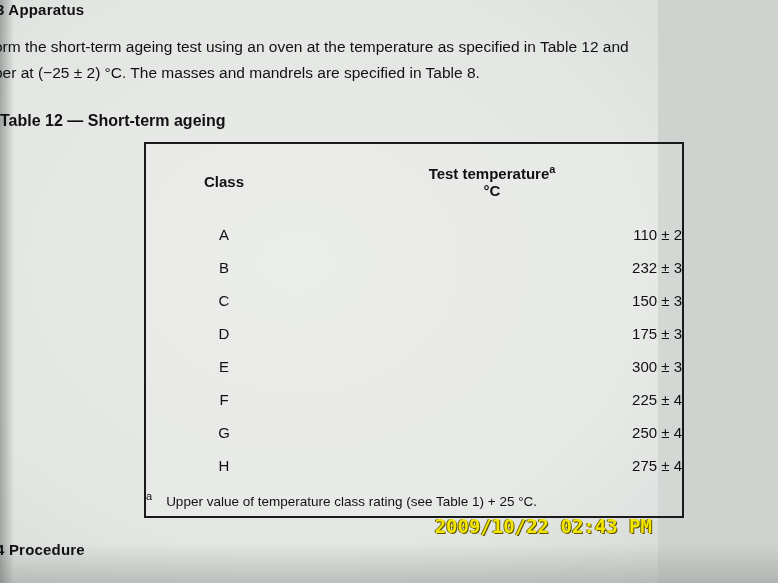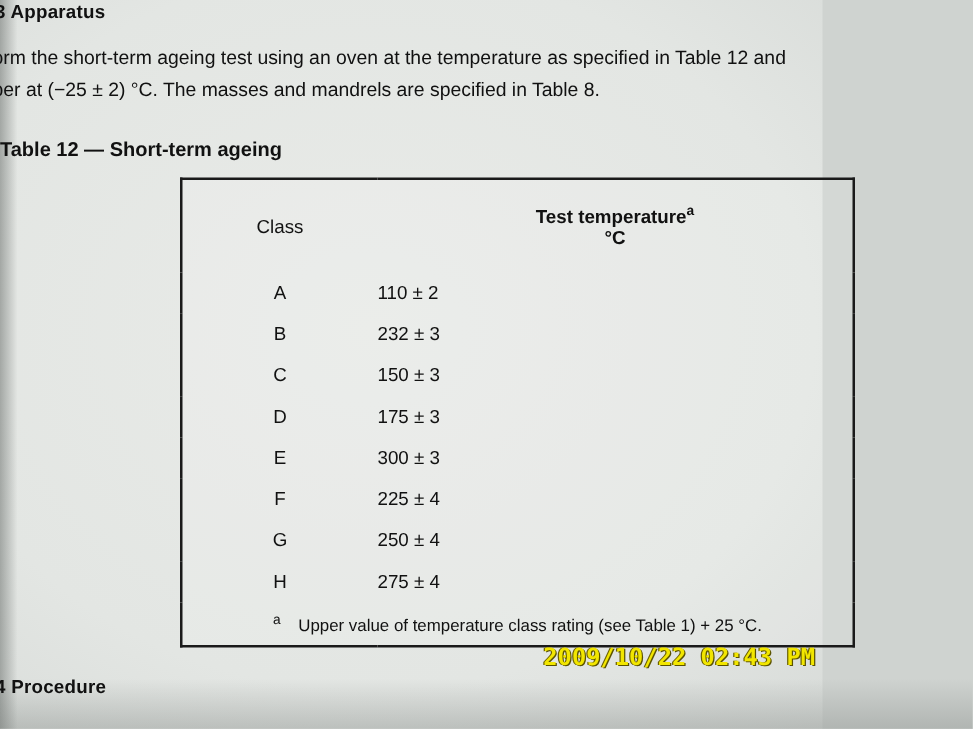--- a/index.html
+++ b/index.html
@@ -92,25 +92,25 @@
     vertical-align: middle;
     text-align: center;
   }
   .col-class {
     width: 156px;
     border-right: 2px solid #1a1a1a;
     text-align: center;
     font-size: 15px;
   }
   .col-temp {
-    text-align: left;
+    text-align: right;
     font-size: 15px;
   }
   .hdr-class {
-    font-weight: normal;
+    font-weight: bold;
     font-size: 15px;
   }
   .hdr-temp-line1 {
     font-weight: bold;
     font-size: 15px;
     display: block;
   }
   .hdr-temp-line2 {
     font-weight: bold;
     font-size: 15px;
@@ -127,21 +127,21 @@
   }
   .group-end td {
     border-bottom: 2px solid #1a1a1a;
   }
   .footnote-row td {
     border-top: 0;
     height: 34px;
     vertical-align: middle;
     font-size: 13.5px;
     padding-left: 10px;
-    text-align: center;
+    text-align: left;
     margin-top: 40px;
   }
   .footnote-mark {
     font-size: 11px;
     vertical-align: super;
     margin-right: 14px;
   }
 
   
   #timestamp {

